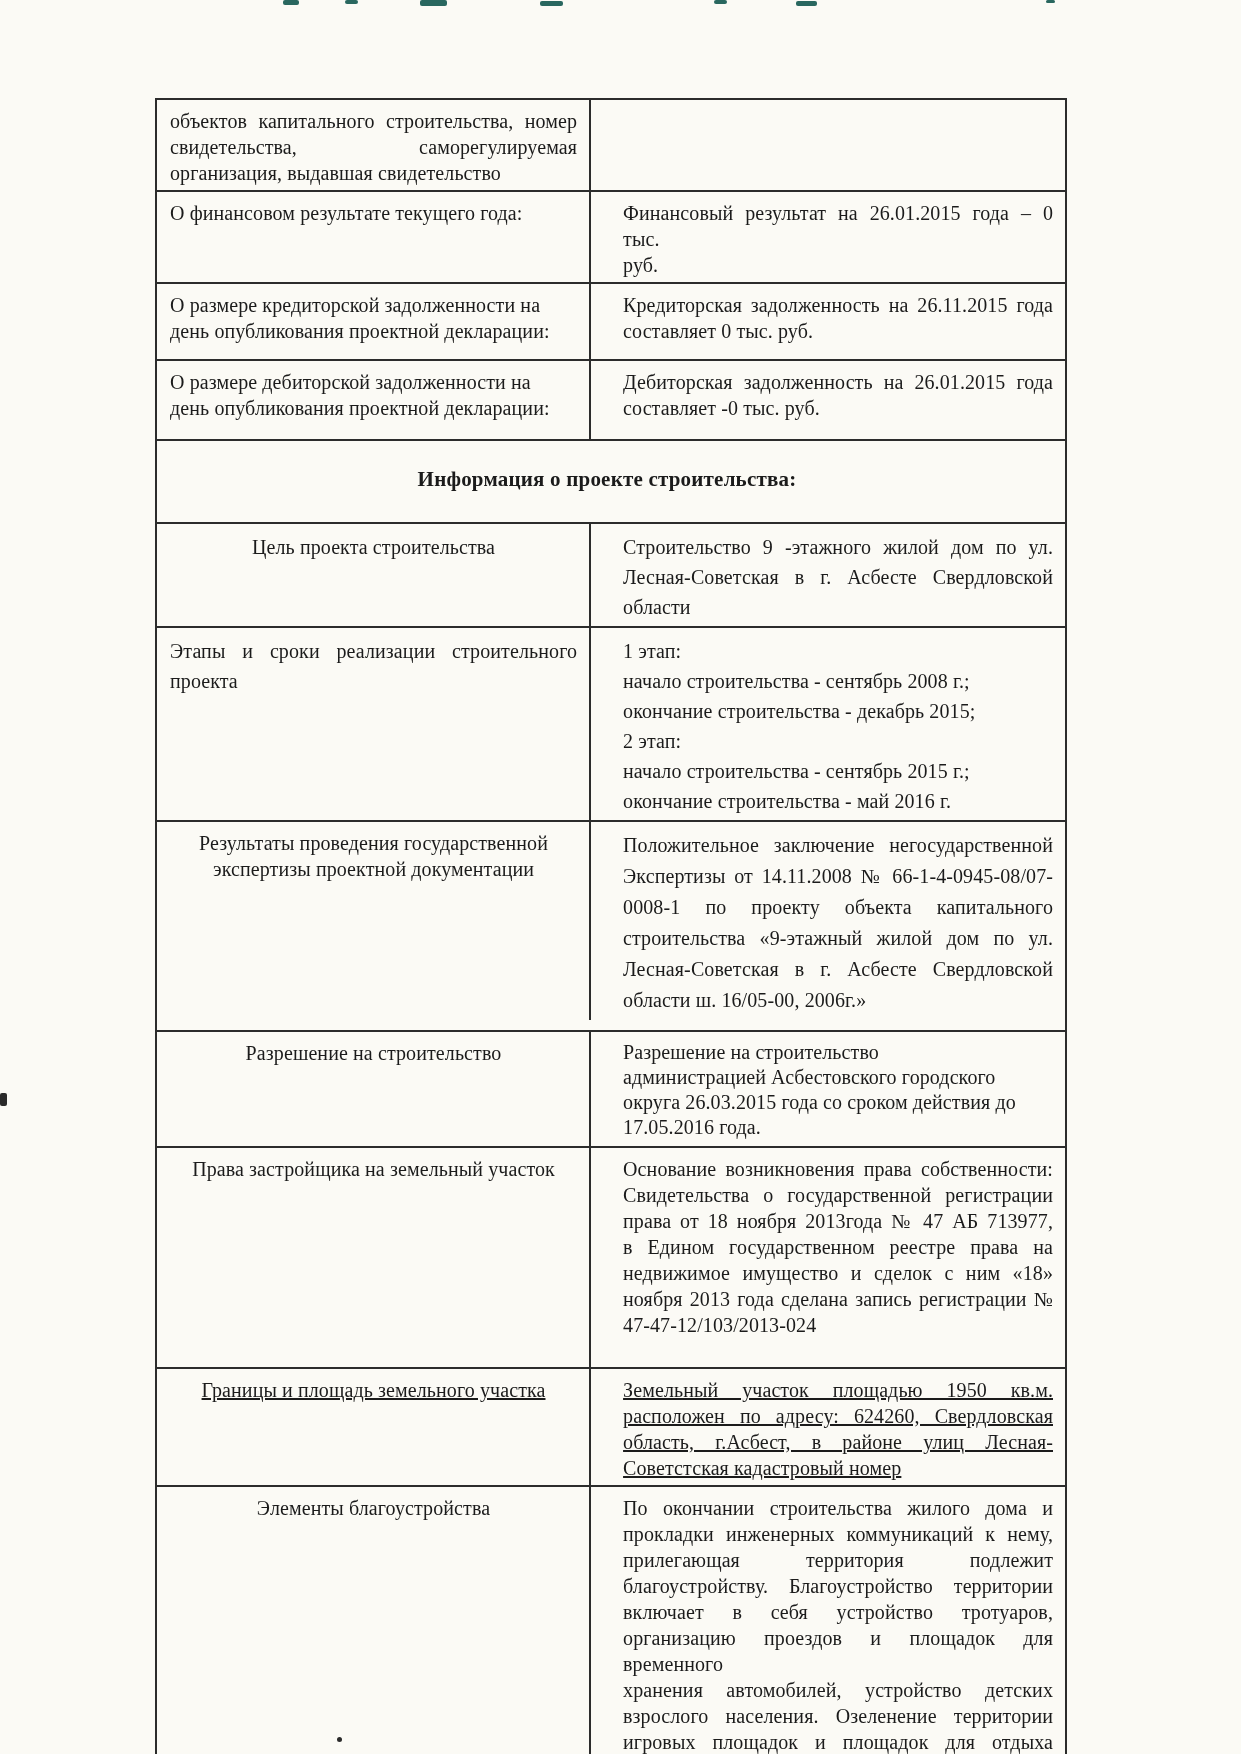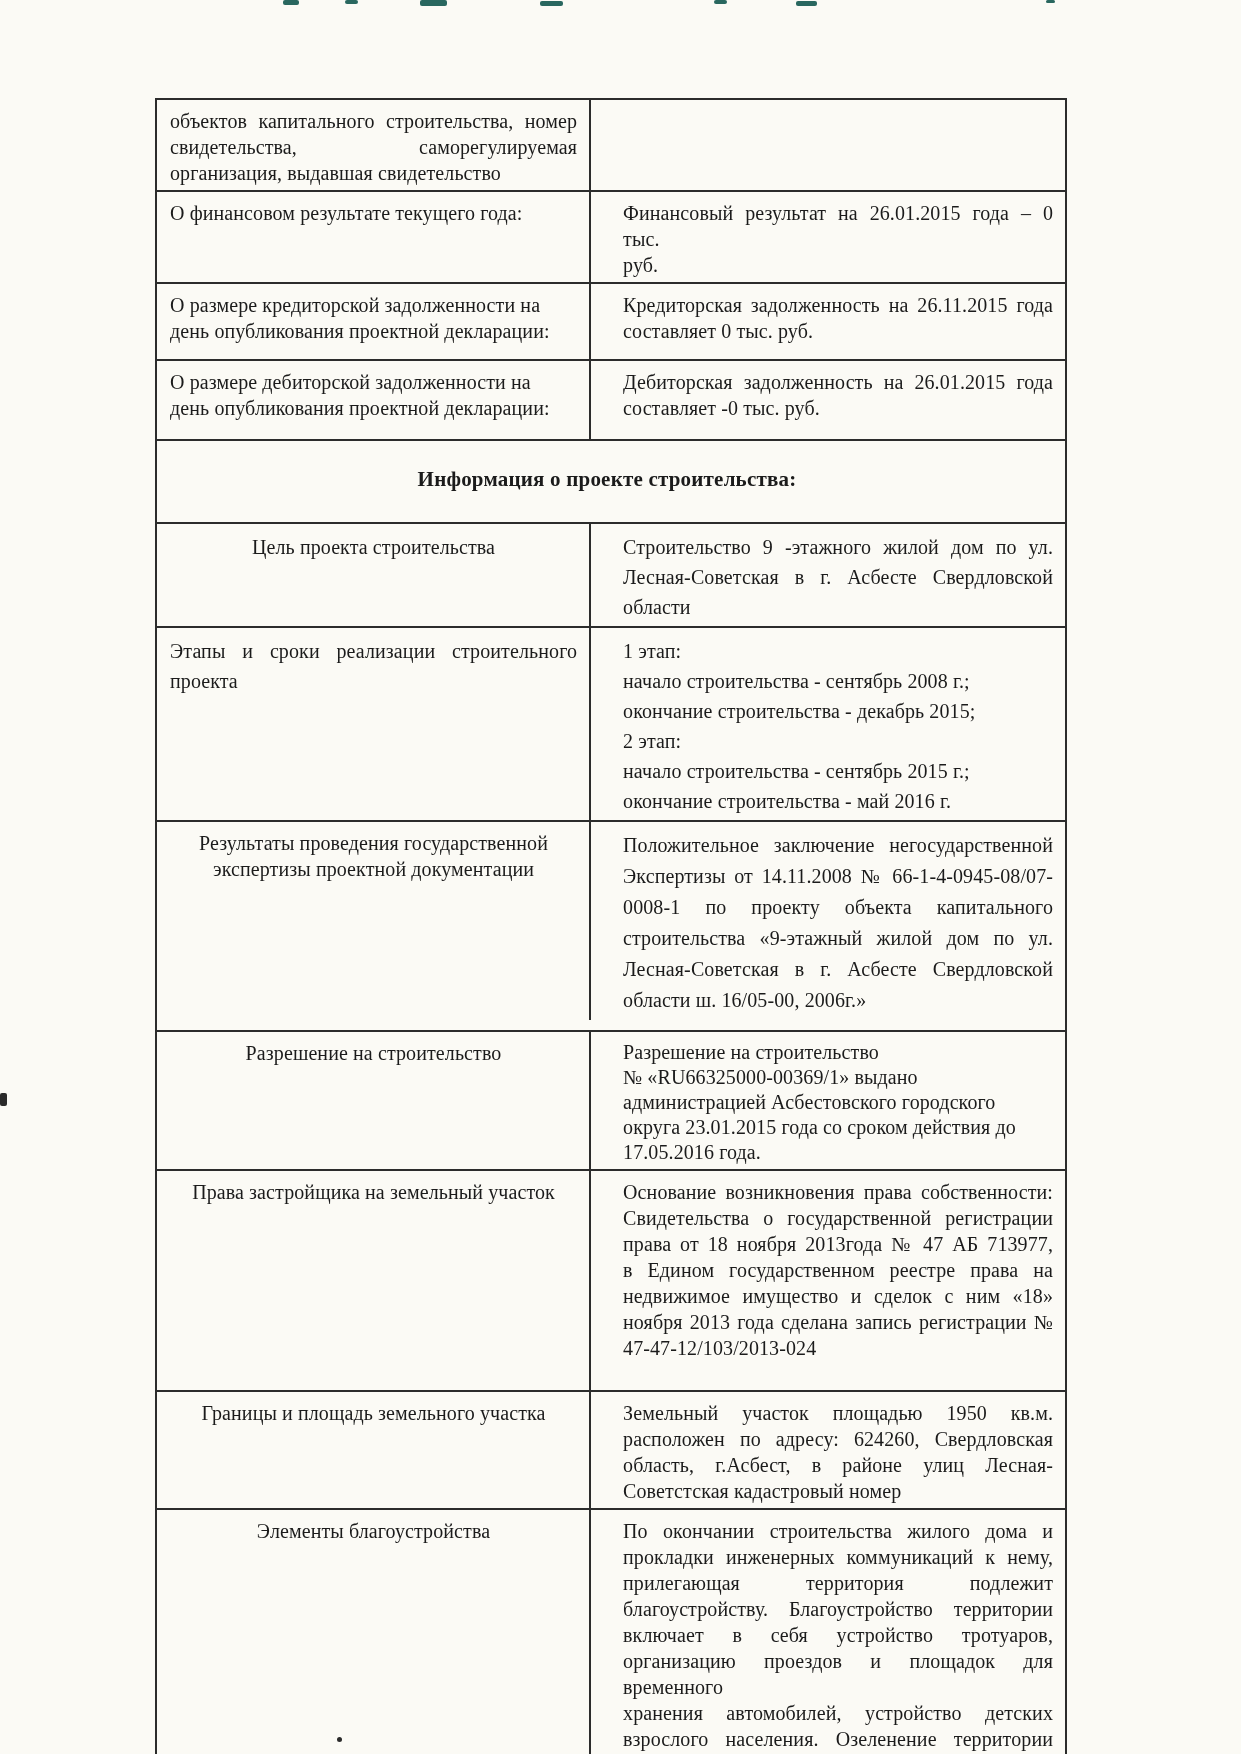--- a/index.html
+++ b/index.html
@@ -159,43 +159,42 @@
           <div>области ш. 16/05-00, 2006г.»</div>
         </div>
     </div>
 
     <div class="trow" style="min-height:116px;margin-top:10px;">
       <div class="cell l ctr">
           <div>Разрешение на строительство</div>
         </div>
       <div class="cell r lft lh25">
           <div>Разрешение на строительство</div>
-          <div>№ «RU66325000-00369/1» выдано</div>
           <div>администрацией Асбестовского городского</div>
-          <div>округа 23.01.2015 года со сроком действия до</div>
+          <div>округа 26.03.2015 года со сроком действия до</div>
           <div>17.05.2016 года.</div>
         </div>
     </div>
 
     <div class="trow" style="min-height:221px;">
       <div class="cell l ctr">
           <div>Права застройщика на земельный участок</div>
         </div>
       <div class="cell r jl">
           <div>Основание возникновения права собственности:</div>
           <div>Свидетельства о государственной регистрации</div>
           <div>права от 18 ноября 2013года № 47 АБ 713977,</div>
           <div>в Едином государственном реестре права на</div>
           <div>недвижимое имущество и сделок с ним «18»</div>
           <div>ноября 2013 года сделана запись регистрации №</div>
           <div>47-47-12/103/2013-024</div>
         </div>
     </div>
 
-    <div class="trow" style="min-height:110px;">
+    <div class="trow" style="min-height:110px;text-decoration:underline;">
       <div class="cell l ctr">
           <div>Границы и площадь земельного участка</div>
         </div>
       <div class="cell r jl">
           <div>Земельный участок площадью 1950 кв.м.</div>
           <div>расположен по адресу: 624260, Свердловская</div>
           <div>область, г.Асбест, в районе улиц Лесная-</div>
           <div>Советстская кадастровый номер</div>
         </div>
     </div>

